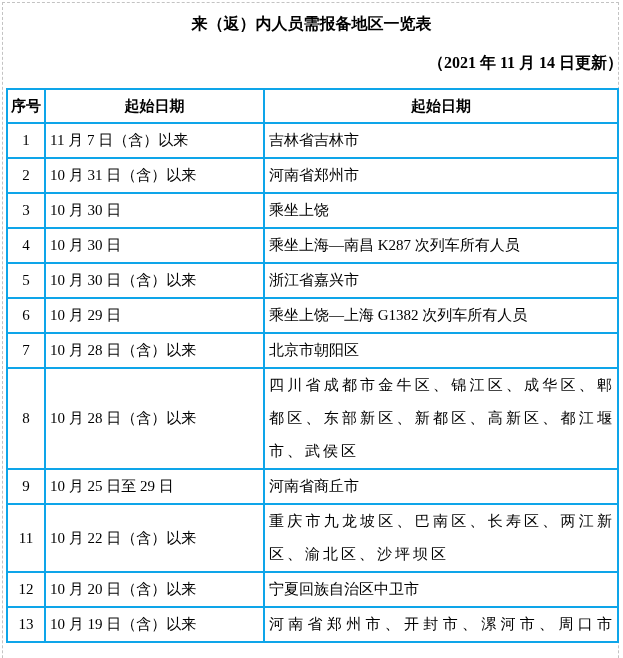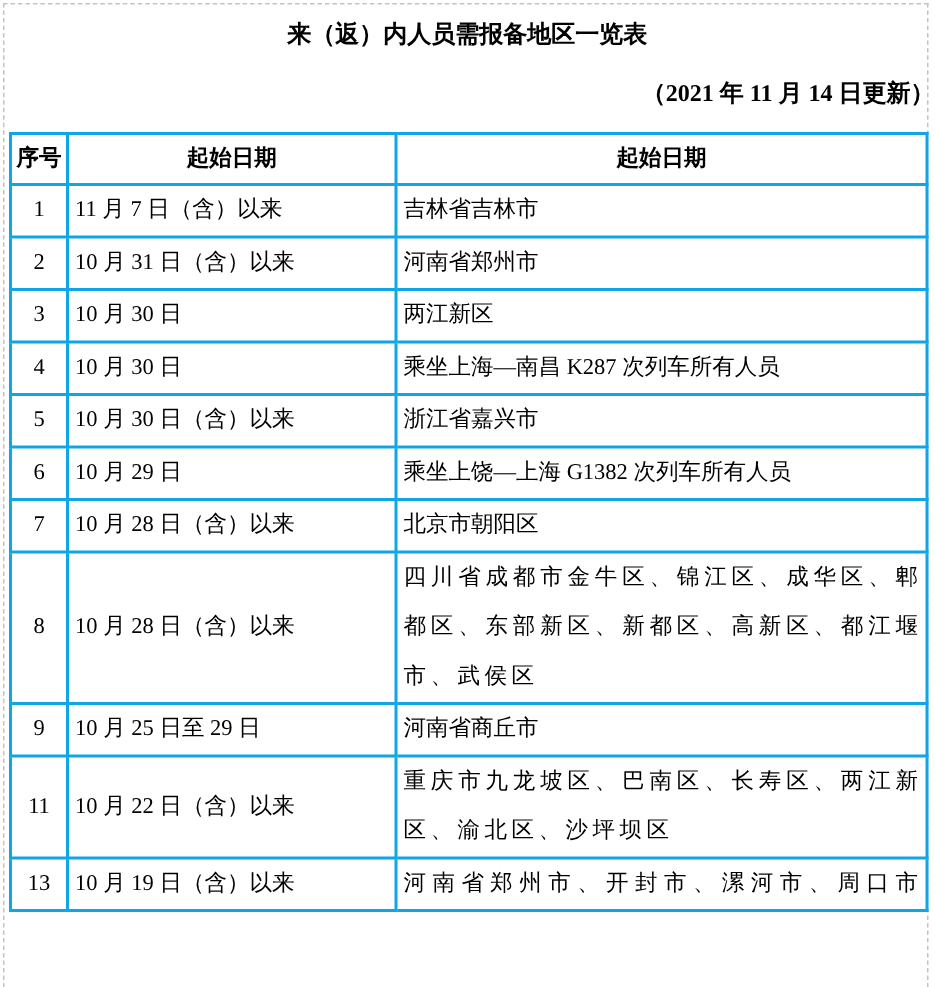--- a/index.html
+++ b/index.html
@@ -103,21 +103,21 @@
         <td class="c-region">吉林省吉林市</td>
       </tr>
       <tr>
         <td class="c-num">2</td>
         <td class="c-date">10 月 31 日（含）以来</td>
         <td class="c-region">河南省郑州市</td>
       </tr>
       <tr>
         <td class="c-num">3</td>
         <td class="c-date">10 月 30 日</td>
-        <td class="c-region">两江新区</td>
+        <td class="c-region">乘坐上饶</td>
       </tr>
       <tr>
         <td class="c-num">4</td>
         <td class="c-date">10 月 30 日</td>
         <td class="c-region">乘坐上海—南昌 K287 次列车所有人员</td>
       </tr>
       <tr>
         <td class="c-num">5</td>
         <td class="c-date">10 月 30 日（含）以来</td>
         <td class="c-region">浙江省嘉兴市</td>
@@ -141,19 +141,24 @@
         <td class="c-num">9</td>
         <td class="c-date">10 月 25 日至 29 日</td>
         <td class="c-region">河南省商丘市</td>
       </tr>
       <tr>
         <td class="c-num">11</td>
         <td class="c-date">10 月 22 日（含）以来</td>
         <td class="c-region r-ml">重庆市九龙坡区、巴南区、长寿区、两江新区、渝北区、沙坪坝区</td>
       </tr>
       <tr>
+        <td class="c-num">12</td>
+        <td class="c-date">10 月 20 日（含）以来</td>
+        <td class="c-region">宁夏回族自治区中卫市</td>
+      </tr>
+      <tr>
         <td class="c-num">13</td>
         <td class="c-date">10 月 19 日（含）以来</td>
         <td class="c-region r-stretch">河南省郑州市、开封市、漯河市、周口市</td>
       </tr>
     </tbody>
   </table>
 </div>
 
 </body></html>

